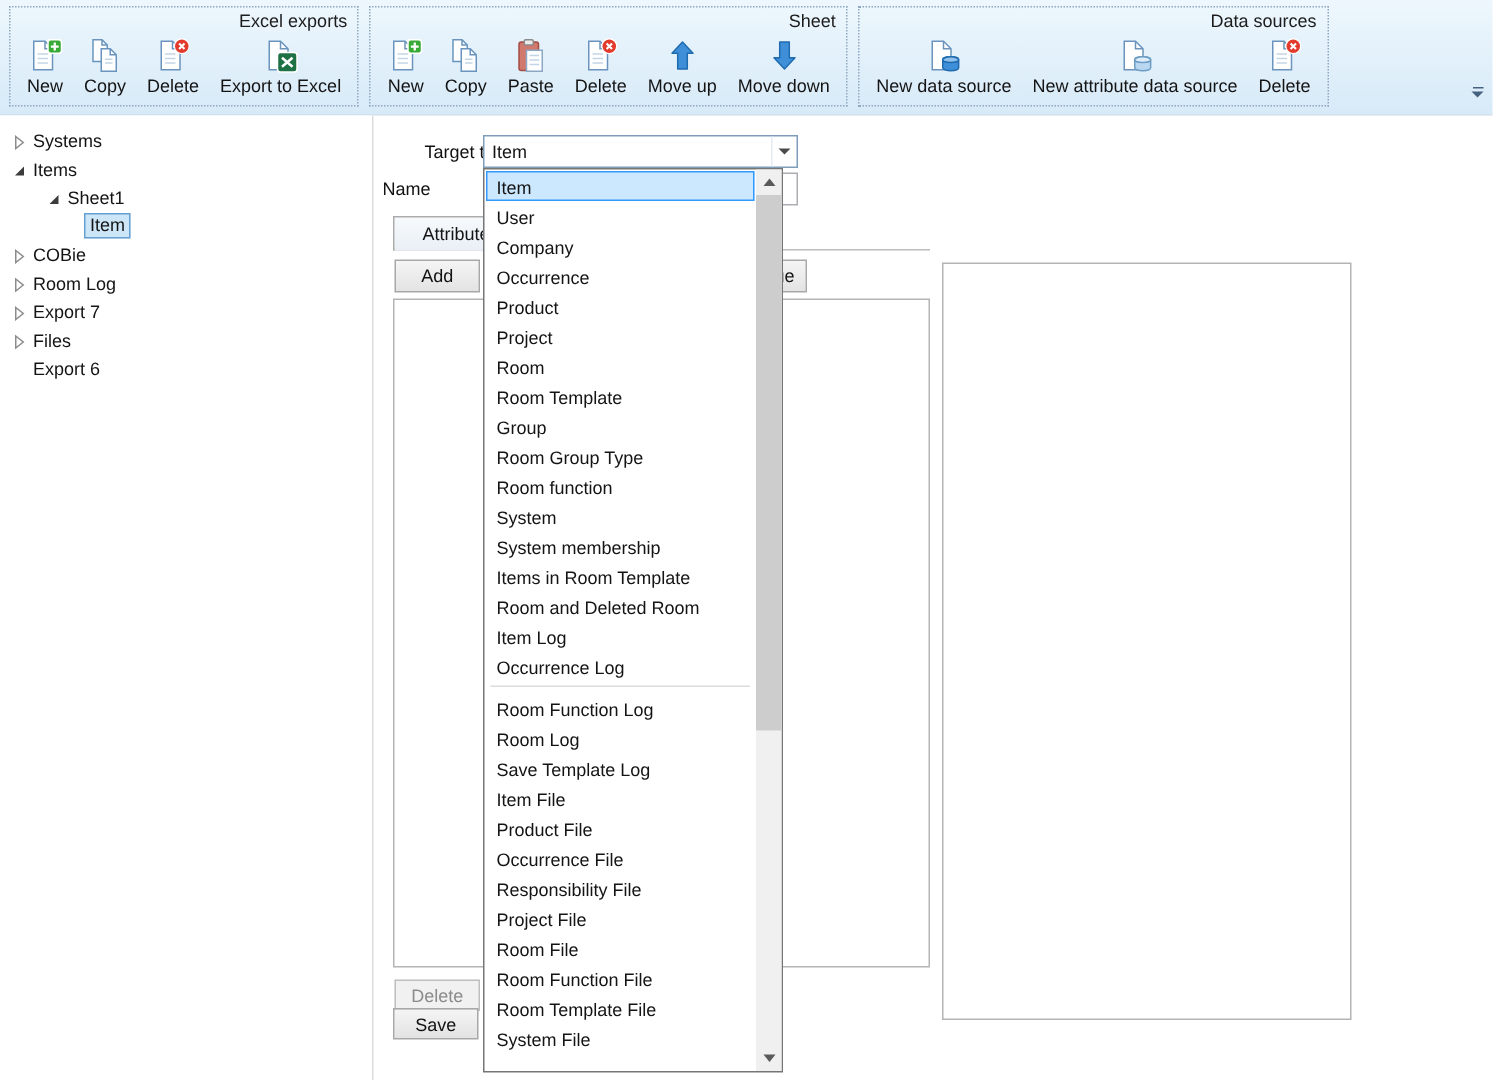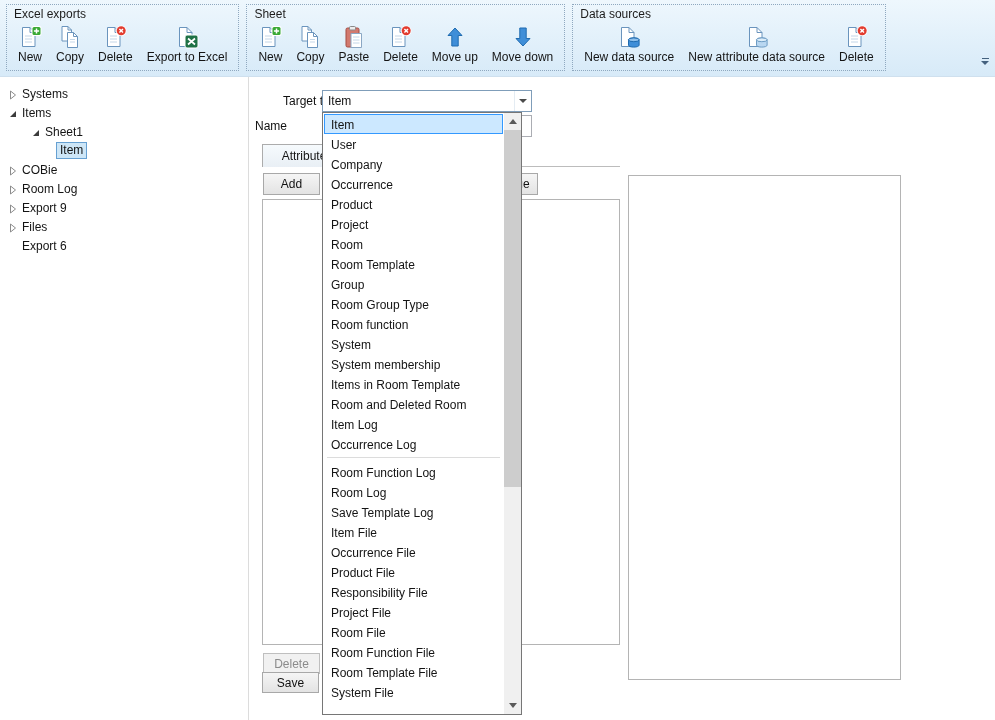--- a/index.html
+++ b/index.html
@@ -10,21 +10,21 @@
   }
 
   
   .ribbon {
     position:absolute; left:0; top:0; width:995px; height:77px;
     background:linear-gradient(#eef7fd,#d7eaf8);
     border-bottom:1px solid #cfe0ee;
     display:flex; align-items:flex-start; gap:7px; padding:4px 6px;
   }
   .rgroup { border:1px dotted #8fa8bf; height:67px; padding:1px 4px 2px; }
-  .rgroup-label { font-size:12px; color:#1c1c1c; padding:1px 3px 2px; white-space:nowrap; }
+  .rgroup-label { font-size:12px; color:#1c1c1c; padding:1px 3px 2px; white-space:nowrap;text-align:right; }
   .rgroup-buttons { display:flex; align-items:flex-start; }
   .rbtn { display:flex; flex-direction:column; align-items:center; padding:2px 7px; cursor:default;text-align:right; }
   .ricon { width:24px; height:24px; display:block; }
   .rlbl { font-size:12px; margin-top:1px; white-space:nowrap; }
   .ribbon-overflow { position:absolute; right:4px; bottom:6px; width:12px; height:12px;
     display:flex; flex-direction:column; align-items:center; gap:2px; }
   .ovf-bar { width:7px; height:1px; background:#44617e; }
   .caret-down { width:0; height:0; border-left:4px solid transparent; border-right:4px solid transparent; border-top:4px solid #44617e; }
 
   
@@ -280,21 +280,21 @@
     <span class="tree-arrow"><svg width="10" height="10" viewBox="0 0 10 10">
           <path d="M2.5 1L7.5 5L2.5 9Z" fill="#fff" stroke="#8c8c8c"></path>
         </svg></span>
     <span class="tlabel">Room Log</span>
   </div>
 
   <div class="tree-row pl0">
     <span class="tree-arrow"><svg width="10" height="10" viewBox="0 0 10 10">
           <path d="M2.5 1L7.5 5L2.5 9Z" fill="#fff" stroke="#8c8c8c"></path>
         </svg></span>
-    <span class="tlabel">Export 9</span>
+    <span class="tlabel">Export 7</span>
   </div>
 
   <div class="tree-row pl0">
     <span class="tree-arrow"><svg width="10" height="10" viewBox="0 0 10 10">
           <path d="M2.5 1L7.5 5L2.5 9Z" fill="#fff" stroke="#8c8c8c"></path>
         </svg></span>
     <span class="tlabel">Files</span>
   </div>
 
   <div class="tree-row pl0n">
@@ -355,22 +355,22 @@
     <div class="opt">System membership</div>
     <div class="opt">Items in Room Template</div>
     <div class="opt">Room and Deleted Room</div>
     <div class="opt">Item Log</div>
     <div class="opt">Occurrence Log</div>
     <div class="opt-sep"></div>
     <div class="opt">Room Function Log</div>
     <div class="opt">Room Log</div>
     <div class="opt">Save Template Log</div>
     <div class="opt">Item File</div>
+    <div class="opt">Product File</div>
     <div class="opt">Occurrence File</div>
-    <div class="opt">Product File</div>
     <div class="opt">Responsibility File</div>
     <div class="opt">Project File</div>
     <div class="opt">Room File</div>
     <div class="opt">Room Function File</div>
     <div class="opt">Room Template File</div>
     <div class="opt">System File</div>
   </div>
   <div class="vscroll">
     <div class="sb-btn">
       <span class="caret-up-sm"></span>

